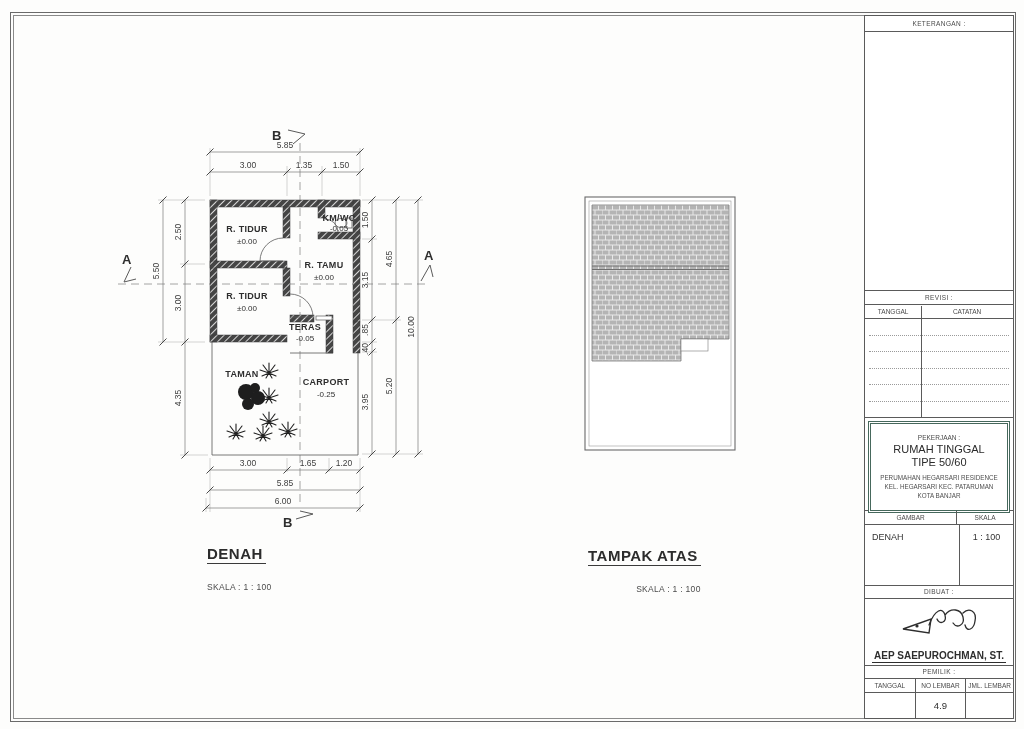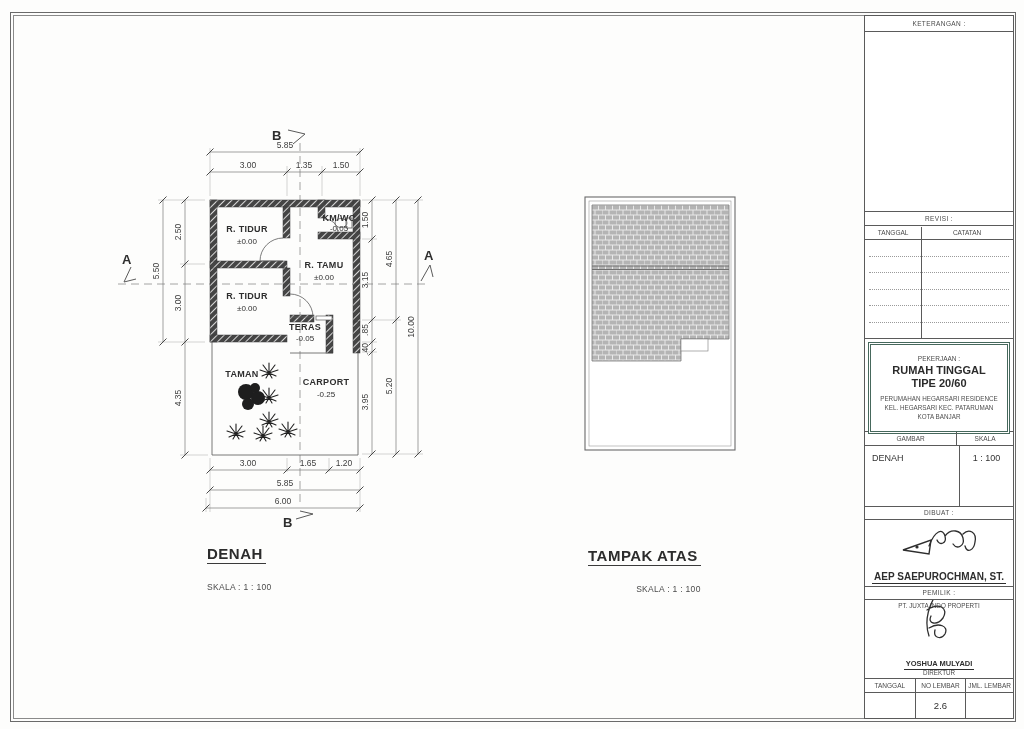--- a/index.html
+++ b/index.html
@@ -44,21 +44,21 @@
   .tc-col1{width:38%;}
   .tc-col2{width:62%;}
   .dotted-wrap{position:relative;height:98px;}
   .dotted-rows{position:absolute;inset:0;display:flex;flex-direction:column;justify-content:space-evenly;padding:0 4px;}
   .drow{border-bottom:1px dotted #9a9a9a;height:0;}
   .tc-vline{position:absolute;left:38%;top:-13px;bottom:0;border-left:1px solid #5a5a5a;}
   .pek-sec{height:86px;padding:3px;}
   .pek-box{height:100%;border:3px double #46685c;display:flex;flex-direction:column;
     align-items:center;justify-content:center;text-align:center;background:#fff;}
   .pek-label{font-size:6.5px;margin-bottom:2px;}
-  .pek-title{font-size:11px;font-weight:700;color:#2b2b2b;line-height:1.25;}
+  .pek-title{font-size:11px;font-weight:400;color:#2b2b2b;line-height:1.25;}
   .pek-addr{font-size:6.3px;line-height:1.45;color:#4f4f4f;}
   .gs-head{height:13px;}
   .gs-col1{width:62%;}
   .gs-col2{width:38%;}
   .gs-vals{height:60px;font-size:9px;color:#333;}
   .gs-vals .g{width:62%;padding:7px 0 0 7px;}
   .gs-vals .s{width:38%;display:flex;justify-content:center;padding-top:7px;}
   .dib-head{height:12px;line-height:12px;}
   .sig-area{height:66px;position:relative;text-align:center;}
   .sig-name{position:absolute;left:0;right:0;bottom:4px;font-size:10px;font-weight:700;color:#2e2e2e;}
@@ -271,21 +271,21 @@
           <div class="drow"></div>
         </div>
         <div class="tc-vline"></div>
       </div>
     </div>
 
     <div class="pek-sec b-b">
       <div class="pek-box">
         <div class="pek-label">PEKERJAAN :</div>
         <div class="pek-title">RUMAH TINGGAL</div>
-        <div class="pek-title">TIPE 20/60</div>
+        <div class="pek-title">TIPE 50/60</div>
         <div class="pek-addr" style="margin-top:3px;">PERUMAHAN HEGARSARI RESIDENCE</div>
         <div class="pek-addr">KEL. HEGARSARI KEC. PATARUMAN</div>
         <div class="pek-addr">KOTA BANJAR</div>
       </div>
     </div>
 
     <div class="row gs-head b-b">
       <div class="c gs-col1 b-r">GAMBAR</div>
       <div class="c gs-col2">SKALA</div>
     </div>
@@ -298,33 +298,25 @@
     <div class="sig-area">
       <svg width="148" height="46" viewBox="0 0 148 46">
         <path d="M38,30 L66,20 L64,34 Z" fill="none" stroke="#2e2e2e" stroke-width="1.4"></path>
         <circle cx="52" cy="27" r="1.6" fill="#2e2e2e"></circle>
         <path d="M64,26 C70,10 78,8 80,16 C82,24 74,26 72,20 M80,16 C86,8 96,10 98,18 C100,26 92,30 88,24 M98,14 C104,8 112,12 110,22 C109,30 102,34 100,26" fill="none" stroke="#2e2e2e" stroke-width="1.3" stroke-linecap="round"></path>
       </svg>
       <div class="sig-name"><span>AEP SAEPUROCHMAN, ST.</span></div>
     </div>
 
     <div class="tb-h pem-head b-t">PEMILIK :</div>
-    <div class="pem-area b-t">
-      <div class="pem-co">PT. JUXTA INDO PROPERTI</div>
-      <svg width="148" height="40" viewBox="0 0 148 40">
-        <path d="M70,-4 C62,10 60,24 64,36 M62,10 C74,2 84,8 78,18 C72,26 62,24 66,16 M64,28 C74,22 84,26 80,34 C76,40 68,38 70,30" fill="none" stroke="#2e2e2e" stroke-width="1.3" stroke-linecap="round"></path>
-      </svg>
-      <div class="pem-name"><span>YOSHUA MULYADI</span></div>
-      <div class="pem-dir">DIREKTUR</div>
-    </div>
 
     <div class="row bot-head b-t b-b">
       <div class="c bot-c1 b-r">TANGGAL</div>
       <div class="c bot-c2 b-r">NO LEMBAR</div>
       <div class="c bot-c3">JML. LEMBAR</div>
     </div>
     <div class="row bot-vals">
       <div class="c bot-c1 b-r"></div>
-      <div class="c bot-c2 b-r">2.6</div>
+      <div class="c bot-c2 b-r">4.9</div>
       <div class="c bot-c3"></div>
     </div>
   </div>
 </div>
 
 </body></html>

